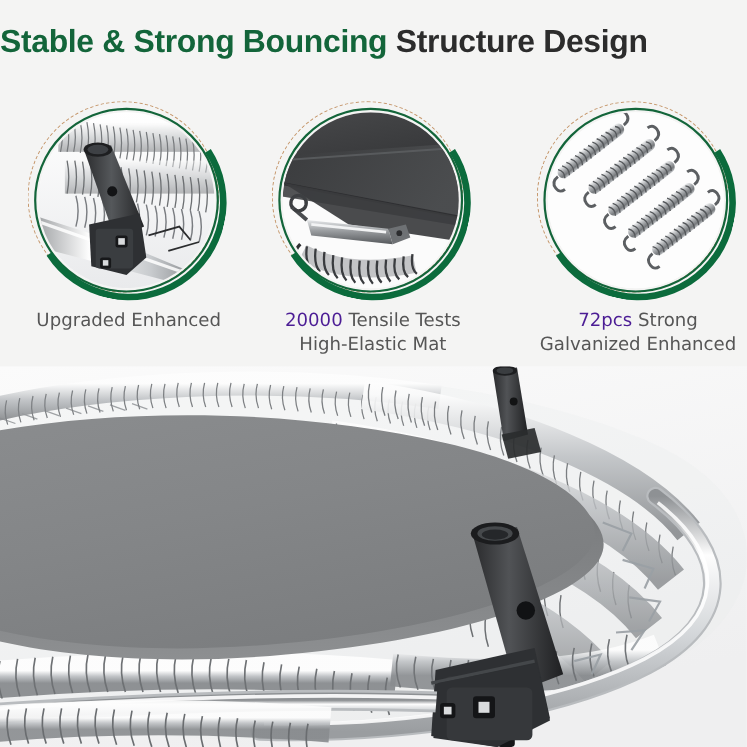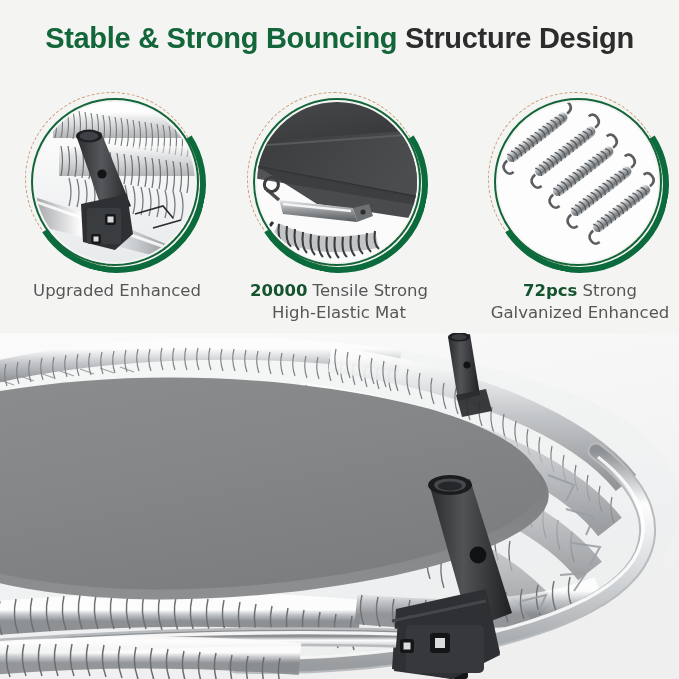--- a/index.html
+++ b/index.html
@@ -6,21 +6,21 @@
   body{
     width:679px;height:679px;overflow:hidden;
     background:#f4f4f3;
     font-family:"Liberation Sans", sans-serif;
     position:relative;
   }
   .page{position:relative;width:679px;height:679px;overflow:hidden;background:#f4f4f3;}
 
   
   .title{
-    position:absolute;left:0;top:22px;width:679px;
+    position:absolute;left:0;top:22px;width:578px;
     text-align:center;
     font-size:29px;font-weight:bold;
     letter-spacing:-0.3px;
     white-space:nowrap;
   }
   .title .g{color:#13653a;}
   .title .d{color:#2c2c2c;}
 
   
   .features{
@@ -64,21 +64,21 @@
   }
   .photo svg{display:block;}
 
   .caption{
     position:absolute;left:0;top:182px;width:226px;
     text-align:center;
     font-size:16.5px;line-height:22px;
     color:#565656;
     font-family:"DejaVu Sans", sans-serif;
   }
-  .caption b{color:#14532d;font-weight:bold;}
+  .caption b{color:#4c1d95;font-weight:normal;}
   .caption .l2{display:block;}
 
   
   .hero{
     position:absolute;left:0;top:333px;width:679px;height:346px;
     overflow:hidden;background:#f7f7f7;
   }
   .hero svg{display:block;}
 </style>
 </head>
@@ -283,21 +283,21 @@
                   <path d="M110 131 q-2 14 4 19"></path>
                 <path d="M118 129 q-2 13 4 18"></path>
               </g>
               <path d="M16 120 q-8 8 -2 18" stroke="#2f3133" stroke-width="3" fill="none"></path>
             </g>
           </svg>
         </div>
         <div class="ring-arc"></div>
       </div>
       <div class="caption">
-        <b>20000</b><span> Tensile Strong</span>
+        <b>20000</b><span> Tensile Tests</span>
         <span class="l2">High-Elastic Mat</span>
       </div>
     </div>
 
     <div class="feature f3">
       <div class="circle-wrap">
         <div class="ring-dash"></div>
         <div class="ring-thin"></div>
         <div class="photo">
           <svg width="160" height="160" viewBox="0 0 160 160">

